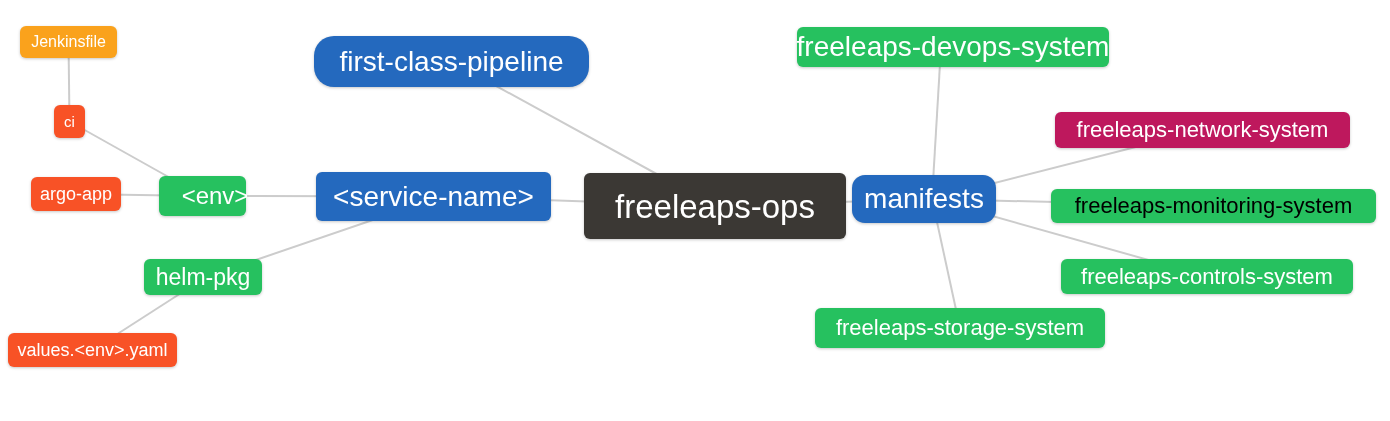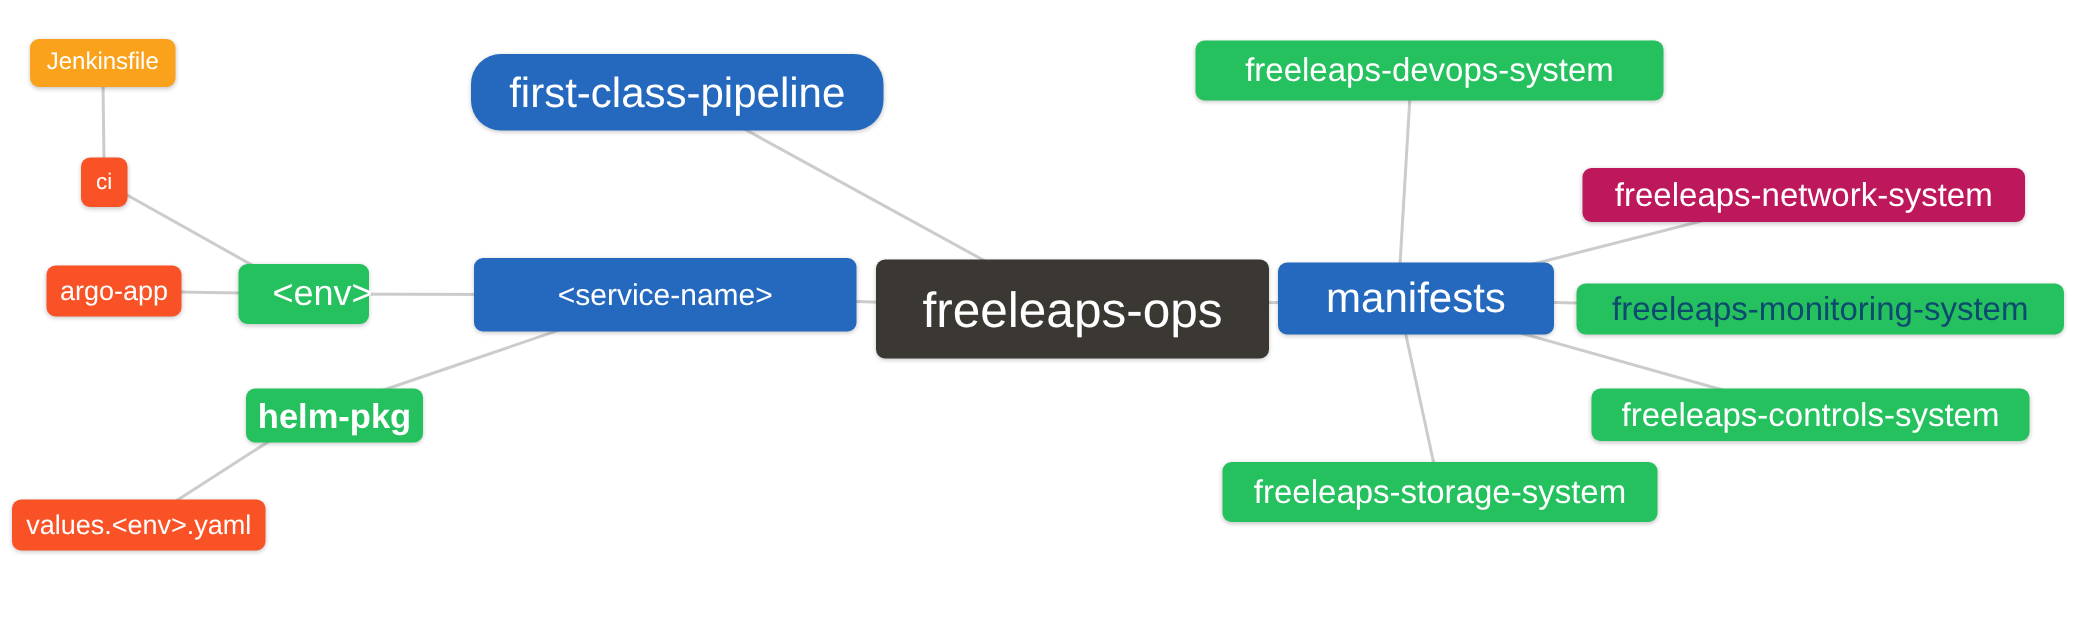--- a/index.html
+++ b/index.html
@@ -64,25 +64,25 @@
       <line x1="932" y1="199" x2="1202.5" y2="130" stroke="#cccccc" stroke-width="2"></line>
       <line x1="932" y1="199" x2="1213.5" y2="206" stroke="#cccccc" stroke-width="2"></line>
       <line x1="932" y1="199" x2="1207" y2="276.5" stroke="#cccccc" stroke-width="2"></line>
       <line x1="932" y1="199" x2="960" y2="328" stroke="#cccccc" stroke-width="2"></line>
     </svg>
   <div class="node-layer">
       <div class="node" style="left: 20px; top: 26px; width: 97px; height: 32px; background: rgb(250, 162, 28); font-size: 16px; color: rgb(255, 255, 255);">Jenkinsfile</div>
       <div class="node" style="left: 54px; top: 105px; width: 31px; height: 33px; background: rgb(248, 82, 38); font-size: 15px; color: rgb(255, 255, 255);">ci</div>
       <div class="node" style="left: 31px; top: 177px; width: 90px; height: 34px; background: rgb(248, 82, 38); font-size: 18px; color: rgb(255, 255, 255);">argo-app</div>
       <div class="node" style="left: 159px; top: 176px; width: 87px; height: 40px; background: rgb(38, 193, 95); font-size: 24px; color: rgb(255, 255, 255); padding-left: 25px;">&lt;env&gt;</div>
-      <div class="node" style="left: 164px; top: 259px; width: 118px; height: 36px; background: rgb(38, 193, 95); font-size: 23px; color: rgb(255, 255, 255); font-weight: bold;">helm-pkg</div>
+      <div class="node" style="left: 144px; top: 259px; width: 118px; height: 36px; background: rgb(38, 193, 95); font-size: 23px; color: rgb(255, 255, 255);">helm-pkg</div>
       <div class="node" style="left: 8px; top: 333px; width: 169px; height: 34px; background: rgb(248, 82, 38); font-size: 18px; color: rgb(255, 255, 255);">values.&lt;env&gt;.yaml</div>
       <div class="node" style="left: 314px; top: 36px; width: 275px; height: 51px; background: rgb(36, 105, 190); font-size: 28px; color: rgb(255, 255, 255); border-radius: 20px;">first-class-pipeline</div>
-      <div class="node" style="left: 316px; top: 172px; width: 255px; height: 49px; background: rgb(36, 105, 190); font-size: 20px; color: rgb(255, 255, 255);">&lt;service-name&gt;</div>
+      <div class="node" style="left: 316px; top: 172px; width: 235px; height: 49px; background: rgb(36, 105, 190); font-size: 28px; color: rgb(255, 255, 255);">&lt;service-name&gt;</div>
       <div class="node" style="left: 584px; top: 173px; width: 262px; height: 66px; background: rgb(59, 56, 52); font-size: 33px; color: rgb(255, 255, 255);">freeleaps-ops</div>
-      <div class="node" style="left: 852px; top: 175px; width: 184px; height: 48px; background: rgb(36, 105, 190); font-size: 28px; color: rgb(255, 255, 255);">manifests</div>
-      <div class="node" style="left: 797px; top: 27px; width: 312px; height: 40px; background: rgb(38, 193, 95); font-size: 22px; color: rgb(255, 255, 255);">freeleaps-devops-system</div>
+      <div class="node" style="left: 852px; top: 175px; width: 144px; height: 48px; background: rgb(36, 105, 190); font-size: 28px; color: rgb(255, 255, 255); border-radius: 13px;">manifests</div>
+      <div class="node" style="left: 797px; top: 27px; width: 312px; height: 40px; background: rgb(38, 193, 95); font-size: 28px; color: rgb(255, 255, 255);">freeleaps-devops-system</div>
       <div class="node" style="left: 1055px; top: 112px; width: 295px; height: 36px; background: #be185d; font-size: 22px; color: rgb(255, 255, 255);">freeleaps-network-system</div>
-      <div class="node" style="left: 1051px; top: 189px; width: 325px; height: 34px; background: rgb(38, 193, 95); font-size: 22px; color: #0c4a6e;">freeleaps-monitoring-system</div>
+      <div class="node" style="left: 1051px; top: 189px; width: 325px; height: 34px; background: rgb(38, 193, 95); font-size: 22px; color: #000000;">freeleaps-monitoring-system</div>
       <div class="node" style="left: 1061px; top: 259px; width: 292px; height: 35px; background: rgb(38, 193, 95); font-size: 22px; color: rgb(255, 255, 255);">freeleaps-controls-system</div>
       <div class="node" style="left: 815px; top: 308px; width: 290px; height: 40px; background: rgb(38, 193, 95); font-size: 22px; color: rgb(255, 255, 255);">freeleaps-storage-system</div>
     </div>
 </div>
 
 </body></html>

